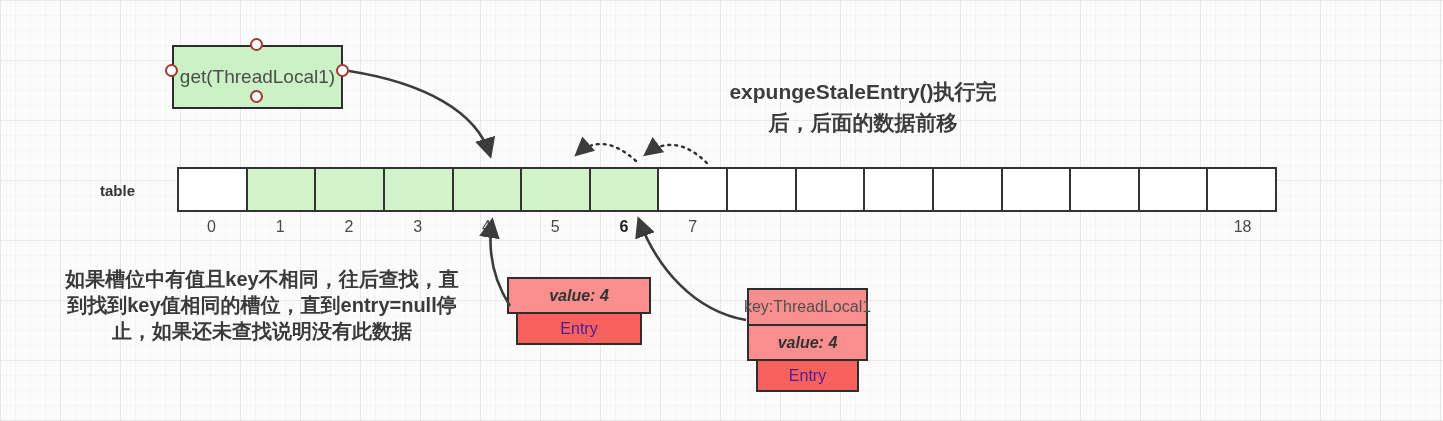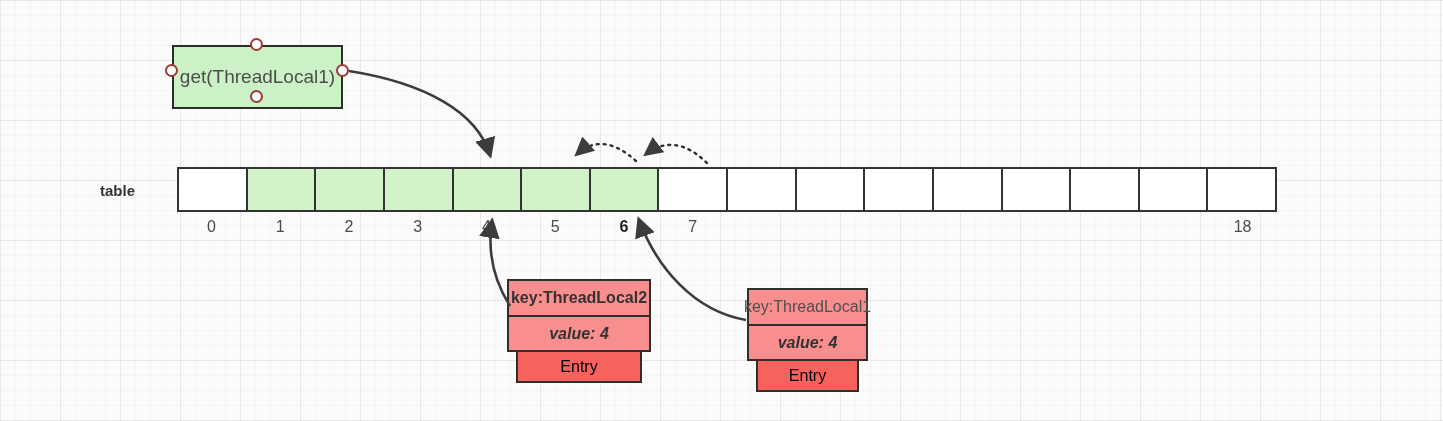--- a/index.html
+++ b/index.html
@@ -72,37 +72,41 @@
     height:38px;background:#f98e8e;border:2px solid #2e2e2e;box-sizing:border-box;
     display:flex;align-items:center;justify-content:center;
     font-size:16px;font-weight:bold;color:#333333;
   }
   .entry-value{height:37px;margin-top:-2px;font-style:italic;}
   .entry-key.regular{font-weight:normal;color:#4f4f4f;}
   .entry-tag{
     height:33px;margin:-2px 9px 0 9px;
     background:#f7615e;border:2px solid #2e2e2e;box-sizing:border-box;
     display:flex;align-items:center;justify-content:center;
-    font-size:16px;color:#000000;
+    font-size:16px;color:#4c1d95;
   }
   svg.overlay{position:absolute;left:0;top:0;pointer-events:none;}
 </style>
 </head>
 <body>
 
 <div class="canvas">
 
   <div class="get-box">
     <span>get(ThreadLocal1)</span>
   </div>
   <div class="handle top"></div>
   <div class="handle bottom"></div>
   <div class="handle left"></div>
   <div class="handle right"></div>
 
+  <div class="heading">
+    <div>expungeStaleEntry()执行完</div>
+    <div>后，后面的数据前移</div>
+  </div>
 
   <div class="table-label">table</div>
   <div class="table-row">
       <div class="cell"></div>
       <div class="cell green"></div>
       <div class="cell green"></div>
       <div class="cell green"></div>
       <div class="cell green"></div>
       <div class="cell green"></div>
       <div class="cell green"></div>
@@ -128,23 +132,27 @@
       <div class="idx"></div>
       <div class="idx"></div>
       <div class="idx"></div>
       <div class="idx"></div>
       <div class="idx"></div>
       <div class="idx"></div>
       <div class="idx"></div>
       <div class="idx">18</div>
     </div>
 
+  <div class="note">
+    <div>如果槽位中有值且key不相同，往后查找，直</div>
+    <div>到找到key值相同的槽位，直到entry=null停</div>
+    <div>止，如果还未查找说明没有此数据</div>
+  </div>
 
   <div class="entry-box b1">
-    <div class="entry-key">key:ThreadLocal2</div>
     <div class="entry-value">value: 4</div>
     <div class="entry-tag">Entry</div>
   </div>
 
   <div class="entry-box b2">
     <div class="entry-key regular">key:ThreadLocal1</div>
     <div class="entry-value">value: 4</div>
     <div class="entry-tag">Entry</div>
   </div>
 

